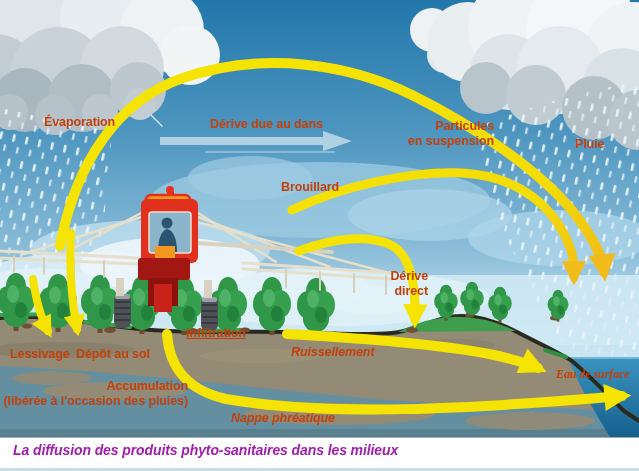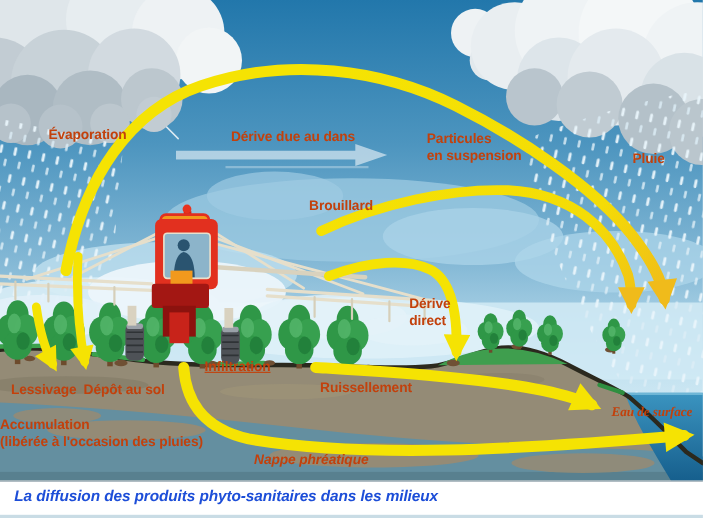--- a/index.html
+++ b/index.html
@@ -1,27 +1,27 @@
 <!DOCTYPE html>
 <html><head>
 <meta charset="utf-8">
 <style>
   html,body{margin:0;padding:0;background:#ffffff;}
   .stage{position:relative;width:639px;height:471px;overflow:hidden;background:#fff;
          font-family:"Liberation Sans",sans-serif;}
   .scene{position:absolute;left:0;top:0;width:639px;height:437px;}
   .lbl{position:absolute;font:700 12.5px/1.18 "Liberation Sans",sans-serif;color:#c2410c;
        white-space:nowrap;letter-spacing:-0.1px;}
-  .wrap{white-space:pre-line;text-align:left;}
+  .wrap{white-space:pre-line;text-align:right;}
   .it{font-style:italic;}
   .small{font-size:12px;font-family:Liberation Serif, serif;}
   .caption-bar{position:absolute;left:0;top:437px;width:639px;height:34px;background:#ffffff;
                border-top:1px solid #9fadb6;}
   .caption-text{position:absolute;left:13px;top:4px;font:700 italic 14px/1.2 "Liberation Sans",sans-serif;
-                color:#1d4ed8;letter-spacing:-0.1px;white-space:nowrap;}
+                color:#a21caf;letter-spacing:-0.1px;white-space:nowrap;}
   .caption-rule{position:absolute;left:0;bottom:1px;width:100%;height:3px;background:#c9dce5;}
 </style>
 </head>
 <body>
 
 <div class="stage">
 
 <svg class="scene" viewBox="0 0 639 437" xmlns="http://www.w3.org/2000/svg">
   <defs>
     <linearGradient id="skyG" x1="0" y1="0" x2="0" y2="1">
@@ -294,21 +294,21 @@
 <div class="lbl" style="left:210px;top:117px;">Dérive due au dans</div>
 <div class="lbl wrap" style="left:388px;top:119px;width:106px;">Particules
 en suspension</div>
 <div class="lbl" style="left:575px;top:137px;">Pluie</div>
 <div class="lbl" style="left:256px;top:180px;padding-left:25px;">Brouillard</div>
 <div class="lbl wrap" style="left:372px;top:269px;width:56px;">Dérive
 direct</div>
 <div class="lbl" style="left:10px;top:347px;">Lessivage</div>
 <div class="lbl" style="left:76px;top:347px;">Dépôt au sol</div>
 <div class="lbl" style="left:186px;top:326px;text-decoration:underline;">Infiltration</div>
-<div class="lbl" style="left:291px;top:345px;">Ruissellement</div>
+<div class="lbl" style="left:291px;top:345px;font-style:italic;">Ruissellement</div>
 <div class="lbl wrap" style="left:0px;top:379px;width:188px;">Accumulation
 (libérée à l'occasion des pluies)</div>
 <div class="lbl it" style="left:231px;top:411px;">Nappe phréatique</div>
 <div class="lbl it small" style="left:556px;top:367px;">Eau de surface</div>
 
 <div class="caption-bar">
   <div class="caption-text">La diffusion des produits phyto-sanitaires dans les milieux</div>
   <div class="caption-rule"></div>
 </div>
 

